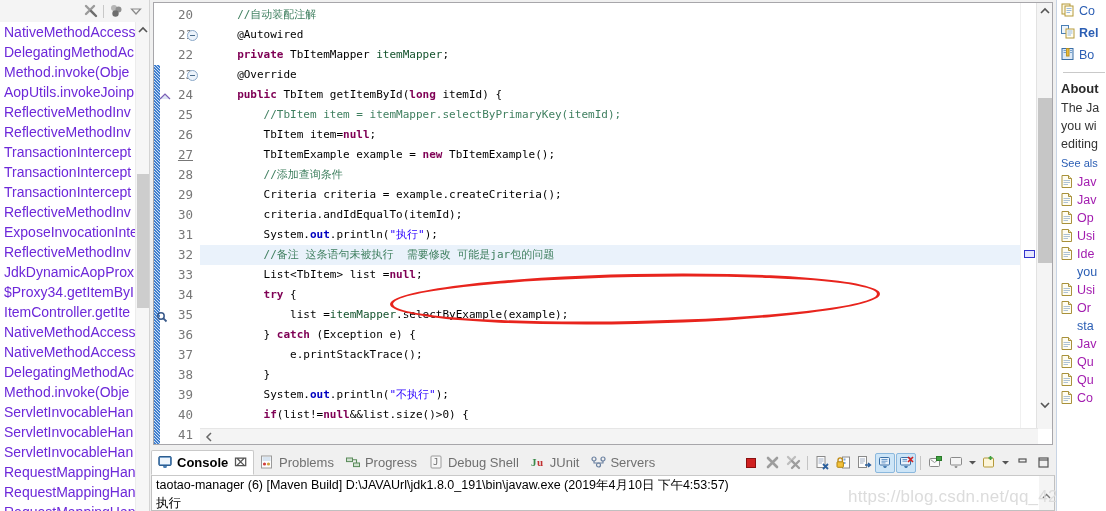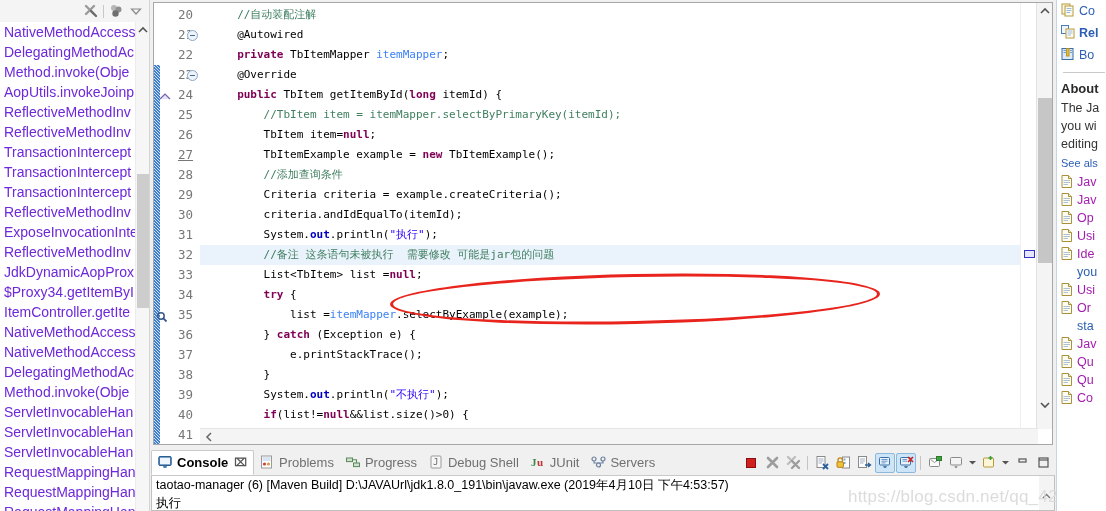--- a/index.html
+++ b/index.html
@@ -133,21 +133,21 @@
     font-family: "DejaVu Sans Mono", monospace;
     font-size: 11px;
     color: #000000;
     padding-left: 4px;
   }
   .code-line.hl { background: #eaf2fb; width: 838px; }
   .kw  { color: #7f0055; font-weight: bold; }
   .cmt { color: #3f7f5f; }
   .str { color: #2a00ff; }
   .fld { color: #0000c0; font-weight: bold; }
-  .fldn { color: #3b82f6; }
+  .fldn { color: #14532d; }
   .pln { color: #000000; }
 
   
   #ed-vscroll {
     position: absolute; right: 0; top: 0;
     width: 16px; height: 426px;
     background: #f4f4f4;
     border-left: 1px solid #e2e2e2;
   }
   #ed-vthumb {

